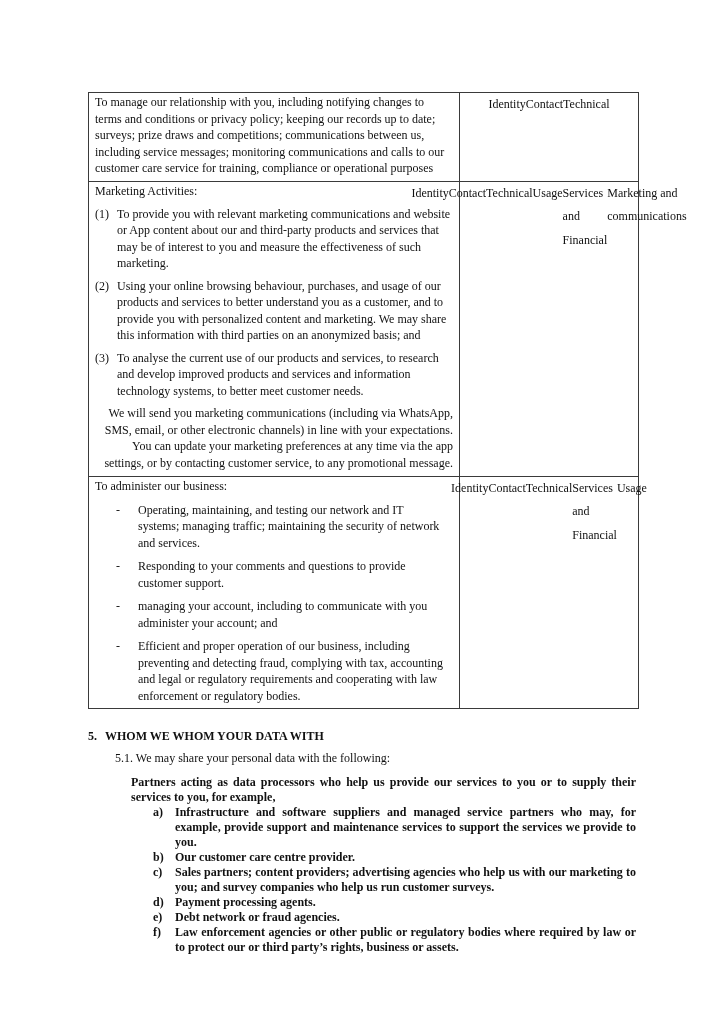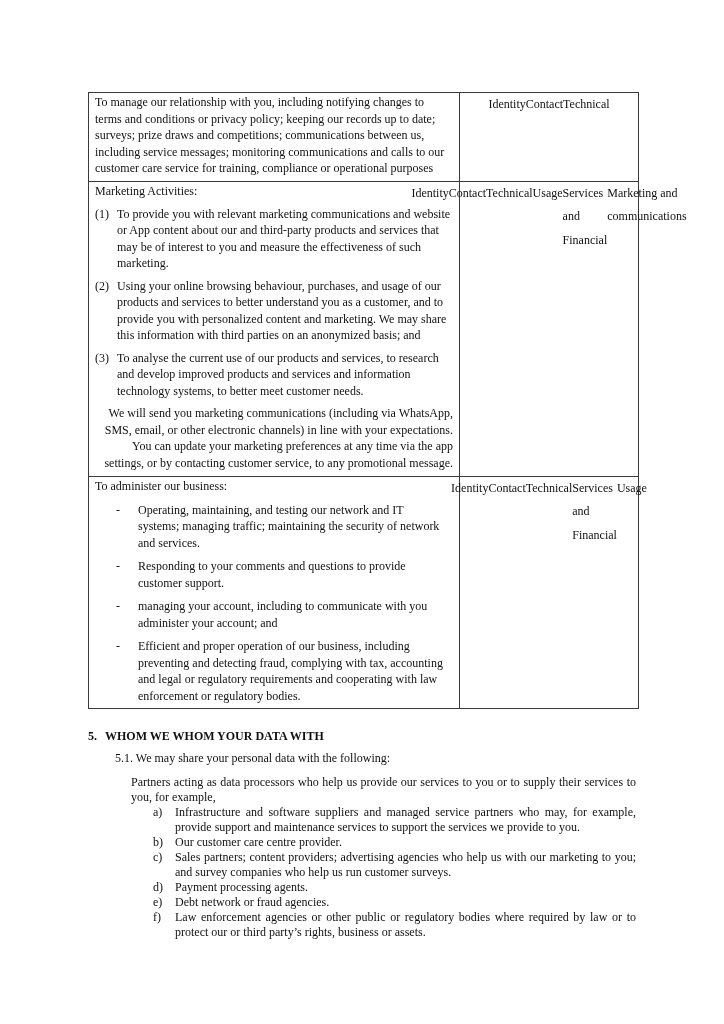--- a/index.html
+++ b/index.html
@@ -75,20 +75,21 @@
       font-size: 12px;
     }
     .partners-block {
       position: absolute;
       left: 131px;
       top: 771px;
       width: 505px;
       font-size: 12px;
       line-height: 15px;
       text-align: justify;
+      font-weight: bold;
     }
     .letter-list {
       margin: 0;
       padding: 0;
       list-style: none;
     }
     .letter-item {
       display: flex;
       margin-left: 22px;
       text-align: justify;

